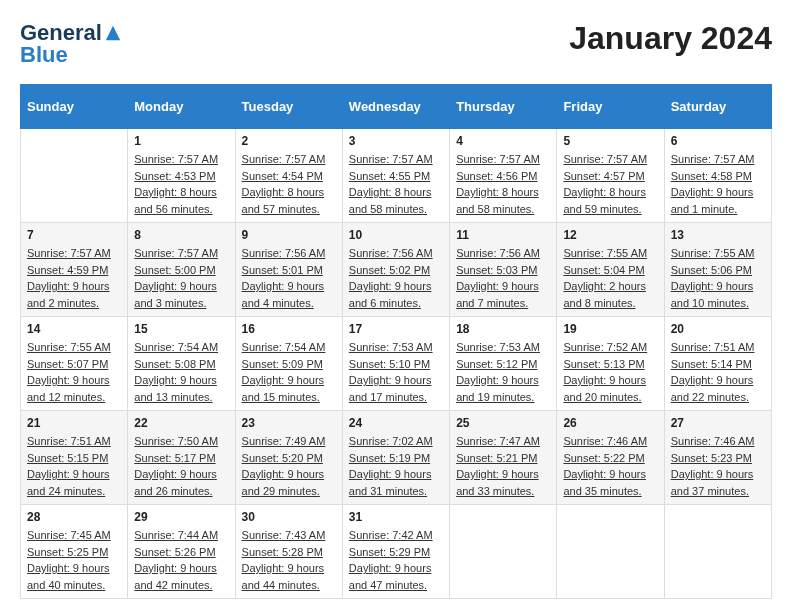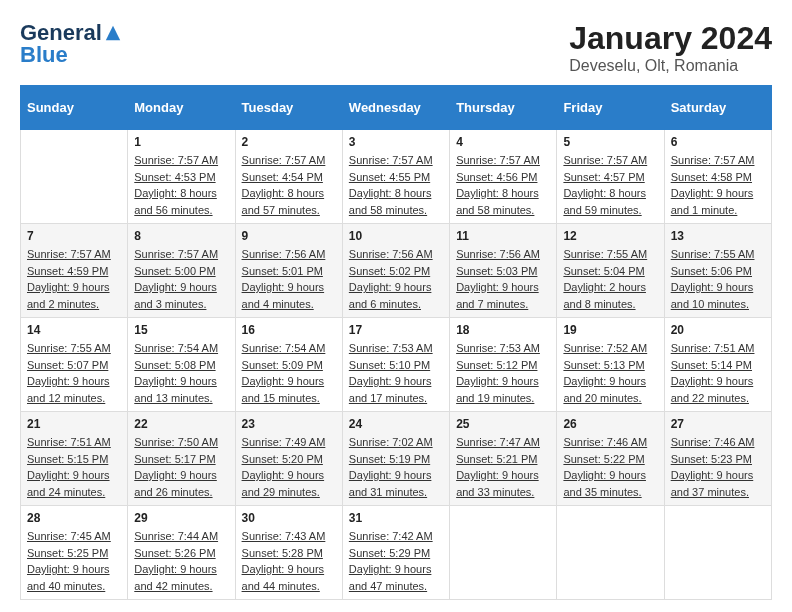--- a/index.html
+++ b/index.html
@@ -7,21 +7,21 @@
       font-family: Arial, sans-serif;
       background: #fff;
       width: 792px;
       min-height: 612px;
       padding: 20px;
     }
     .header {
       display: flex;
       justify-content: space-between;
       align-items: flex-start;
-      margin-bottom: 10px;
+      margin-bottom: 16px;
     }
     .logo {
       display: flex;
       flex-direction: column;
       align-items: flex-start;
     }
     .logo-text {
       display: flex;
       align-items: center;
       font-size: 22px;
@@ -96,21 +96,20 @@
     <div class="logo-text">
       <span class="logo-general">General</span>
       <svg class="logo-icon" viewBox="0 0 20 20">
         <polygon points="10,2 18,18 2,18" fill="#2a7dc9"></polygon>
       </svg>
     </div>
     <div style="font-size:22px;font-weight:bold;color:#2a7dc9;margin-top:-4px;">Blue</div>
   </div>
   <div class="title-block">
     <div class="month-title">January 2024</div>
-    <div class="location">Deveselu, Olt, Romania</div>
   </div>
 </div>
 
 <table>
   <thead>
     <tr id="header-row">
         <th>Sunday</th>
         <th>Monday</th>
         <th>Tuesday</th>
         <th>Wednesday</th>

